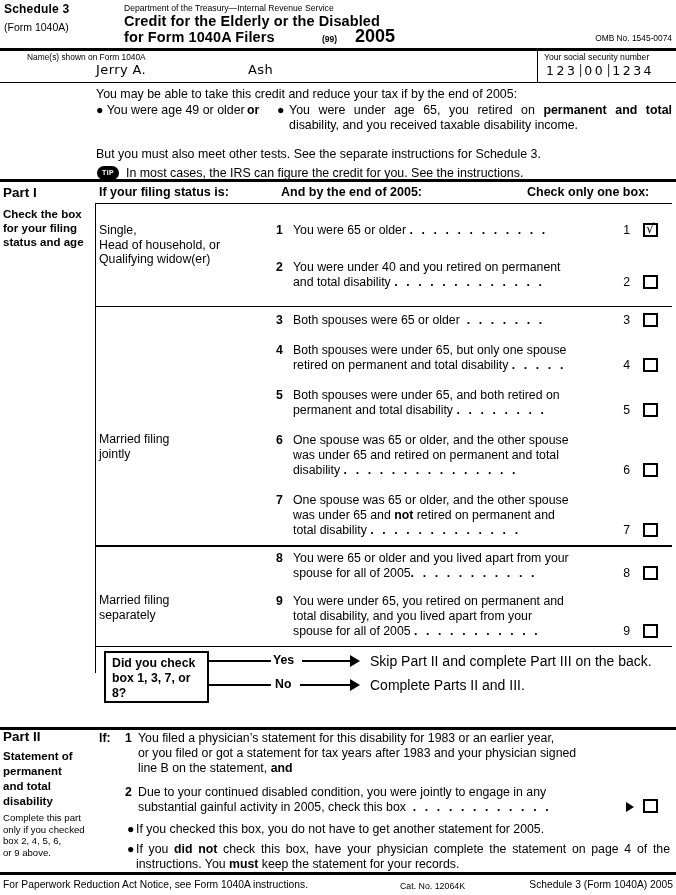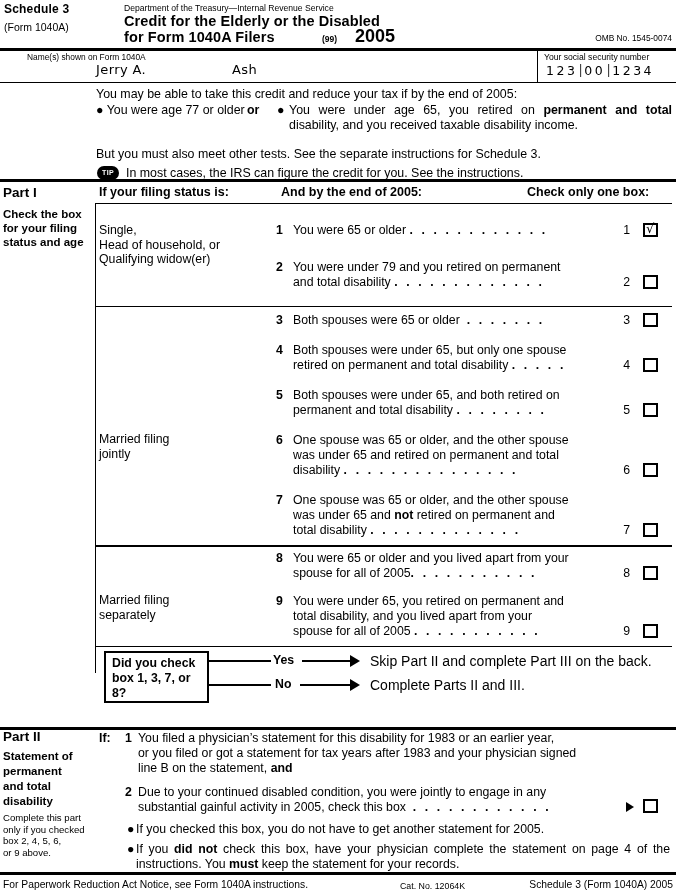--- a/index.html
+++ b/index.html
@@ -27,21 +27,21 @@
 
   .rule-thick { border-top: 3px solid #000; }
   .rule-thin  { border-top: 1px solid #000; }
   .rule-med   { border-top: 2px solid #000; }
 
   
   .nameband { position: relative; height: 31px; }
   .nameband .label { position: absolute; left: 3px; top: 1px; font-size: 8.4px; padding-left: 24px; }
   .nameband .nm-first { position: absolute; left: 96px; top: 11px;
         font-size: 13px; font-family: "DejaVu Sans", sans-serif; letter-spacing: .4px; }
-  .nameband .nm-last { position: absolute; left: 232px; top: 11px;
+  .nameband .nm-last { position: absolute; left: 248px; top: 11px;
         font-size: 13px; font-family: "DejaVu Sans", sans-serif; letter-spacing: .4px; }
   .ssnbox { position: absolute; right: 0; top: 0; width: 139px; height: 31px;
             border-left: 1px solid #000; }
   .ssn-label { font-size: 8.6px; padding: 1px 0 0 6px; }
   .ssn-digits { position: relative; margin-top: 1px; padding-left: 8px;
                 font-size: 12.5px; font-family: "DejaVu Sans", sans-serif; letter-spacing: 2.5px; }
   .ssn-digits .grp { display: inline-block; }
   .ssn-sep { display: inline-block; width: 7px; text-align: center;
              color: #000; font-size: 11px; position: relative; top: -1px; }
 
@@ -153,21 +153,21 @@
         <span class="grp">123</span><span class="ssn-sep">│</span><span class="grp">00</span><span class="ssn-sep">│</span><span class="grp">1234</span>
       </div>
     </div>
   </div>
 
   <div class="rule-thin"></div>
 
   <div class="intro" style="height:96px;">
     <div class="l1">You may be able to take this credit and reduce your tax if by the end of 2005:</div>
     <div class="bul-row" style="height:60px;">
-      <span class="bul-a">● You were age 77 or older</span>
+      <span class="bul-a">● You were age 49 or older</span>
       <span class="or-word">or</span>
       <span class="bul-a" style="left:181px;">●</span>
       <span class="rt-block"><span>You were under age 65, you retired on </span><b>permanent</b> <b>and total</b><span> disability, and you received taxable disability income.</span></span>
     </div>
     <div class="intro-after" style="position:absolute;left:96px;top:63px;">But you must also meet other tests. See the separate instructions for Schedule 3.</div>
     <div class="tip-line" style="position:absolute;left:96px;top:79px;right:4px;">
       <span class="tip-badge">TIP</span>
       <span class="tip-txt">In most cases, the IRS can figure the credit for you. See the instructions.</span>
     </div>
   </div>
@@ -200,21 +200,21 @@
       <span class="num">1</span>
       <span class="txt"><span>You were 65 or older</span> <span class="leader">. . . . . . . . . . . .</span></span>
       <span class="rnum">1</span>
       <span class="cbox">
           <span class="tick">√</span>
         </span>
     </div>
 
     <div class="item" style="top:57px;">
       <span class="num">2</span>
-      <span class="txt"><span>You were under 79 and you retired on permanent</span><br><span>and total disability</span> <span class="leader">. . . . . . . . . . . . .</span></span>
+      <span class="txt"><span>You were under 40 and you retired on permanent</span><br><span>and total disability</span> <span class="leader">. . . . . . . . . . . . .</span></span>
       <span class="rnum" style="top:15px;">2</span>
       <span class="cbox" style="top:15px;"></span>
     </div>
 
     <div class="grp-rule rule-thin" style="top:103px;"></div>
 
     <div class="status-txt" style="top:229px;">
       <div>Married filing</div>
       <div>jointly</div>
     </div>

